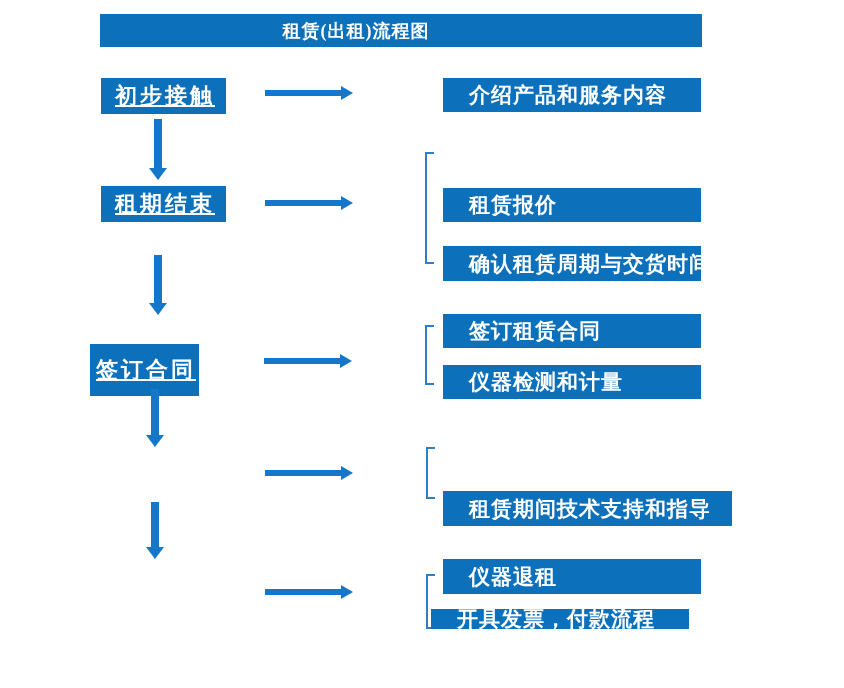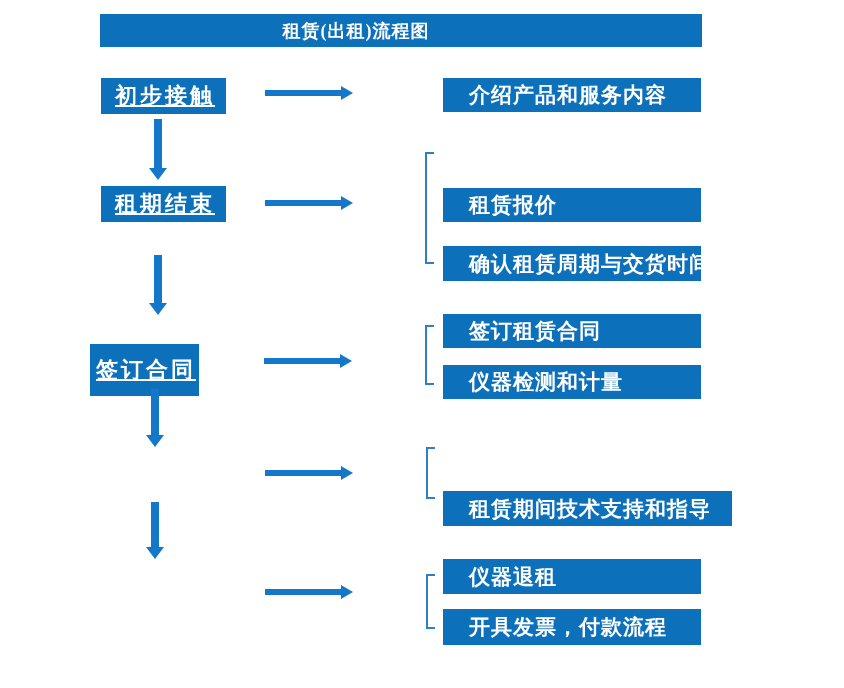--- a/index.html
+++ b/index.html
@@ -141,15 +141,15 @@
 
   <div class="box detail" style="left:443px;top:188px;width:258px;height:34px">租赁报价</div>
   <div class="box detail" style="left:443px;top:314px;width:258px;height:34px">签订租赁合同</div>
 
   <div class="box detail" style="left:443px;top:246px;width:258px;height:35px">确认租赁周期与交货时间</div>
   <div class="box detail" style="left:443px;top:365px;width:258px;height:34px">仪器检测和计量</div>
 
   <div class="box detail" style="left:443px;top:491px;width:289px;height:35px">租赁期间技术支持和指导</div>
 
   <div class="box detail" style="left:443px;top:559px;width:258px;height:35px">仪器退租</div>
-  <div class="box detail" style="left:443px;top:609px;width:258px;height:36px">开具发票，付款流程</div>
+  <div class="box detail" style="left:431px;top:609px;width:258px;height:20px">开具发票，付款流程</div>
 
 </div>
 
 </body></html>

